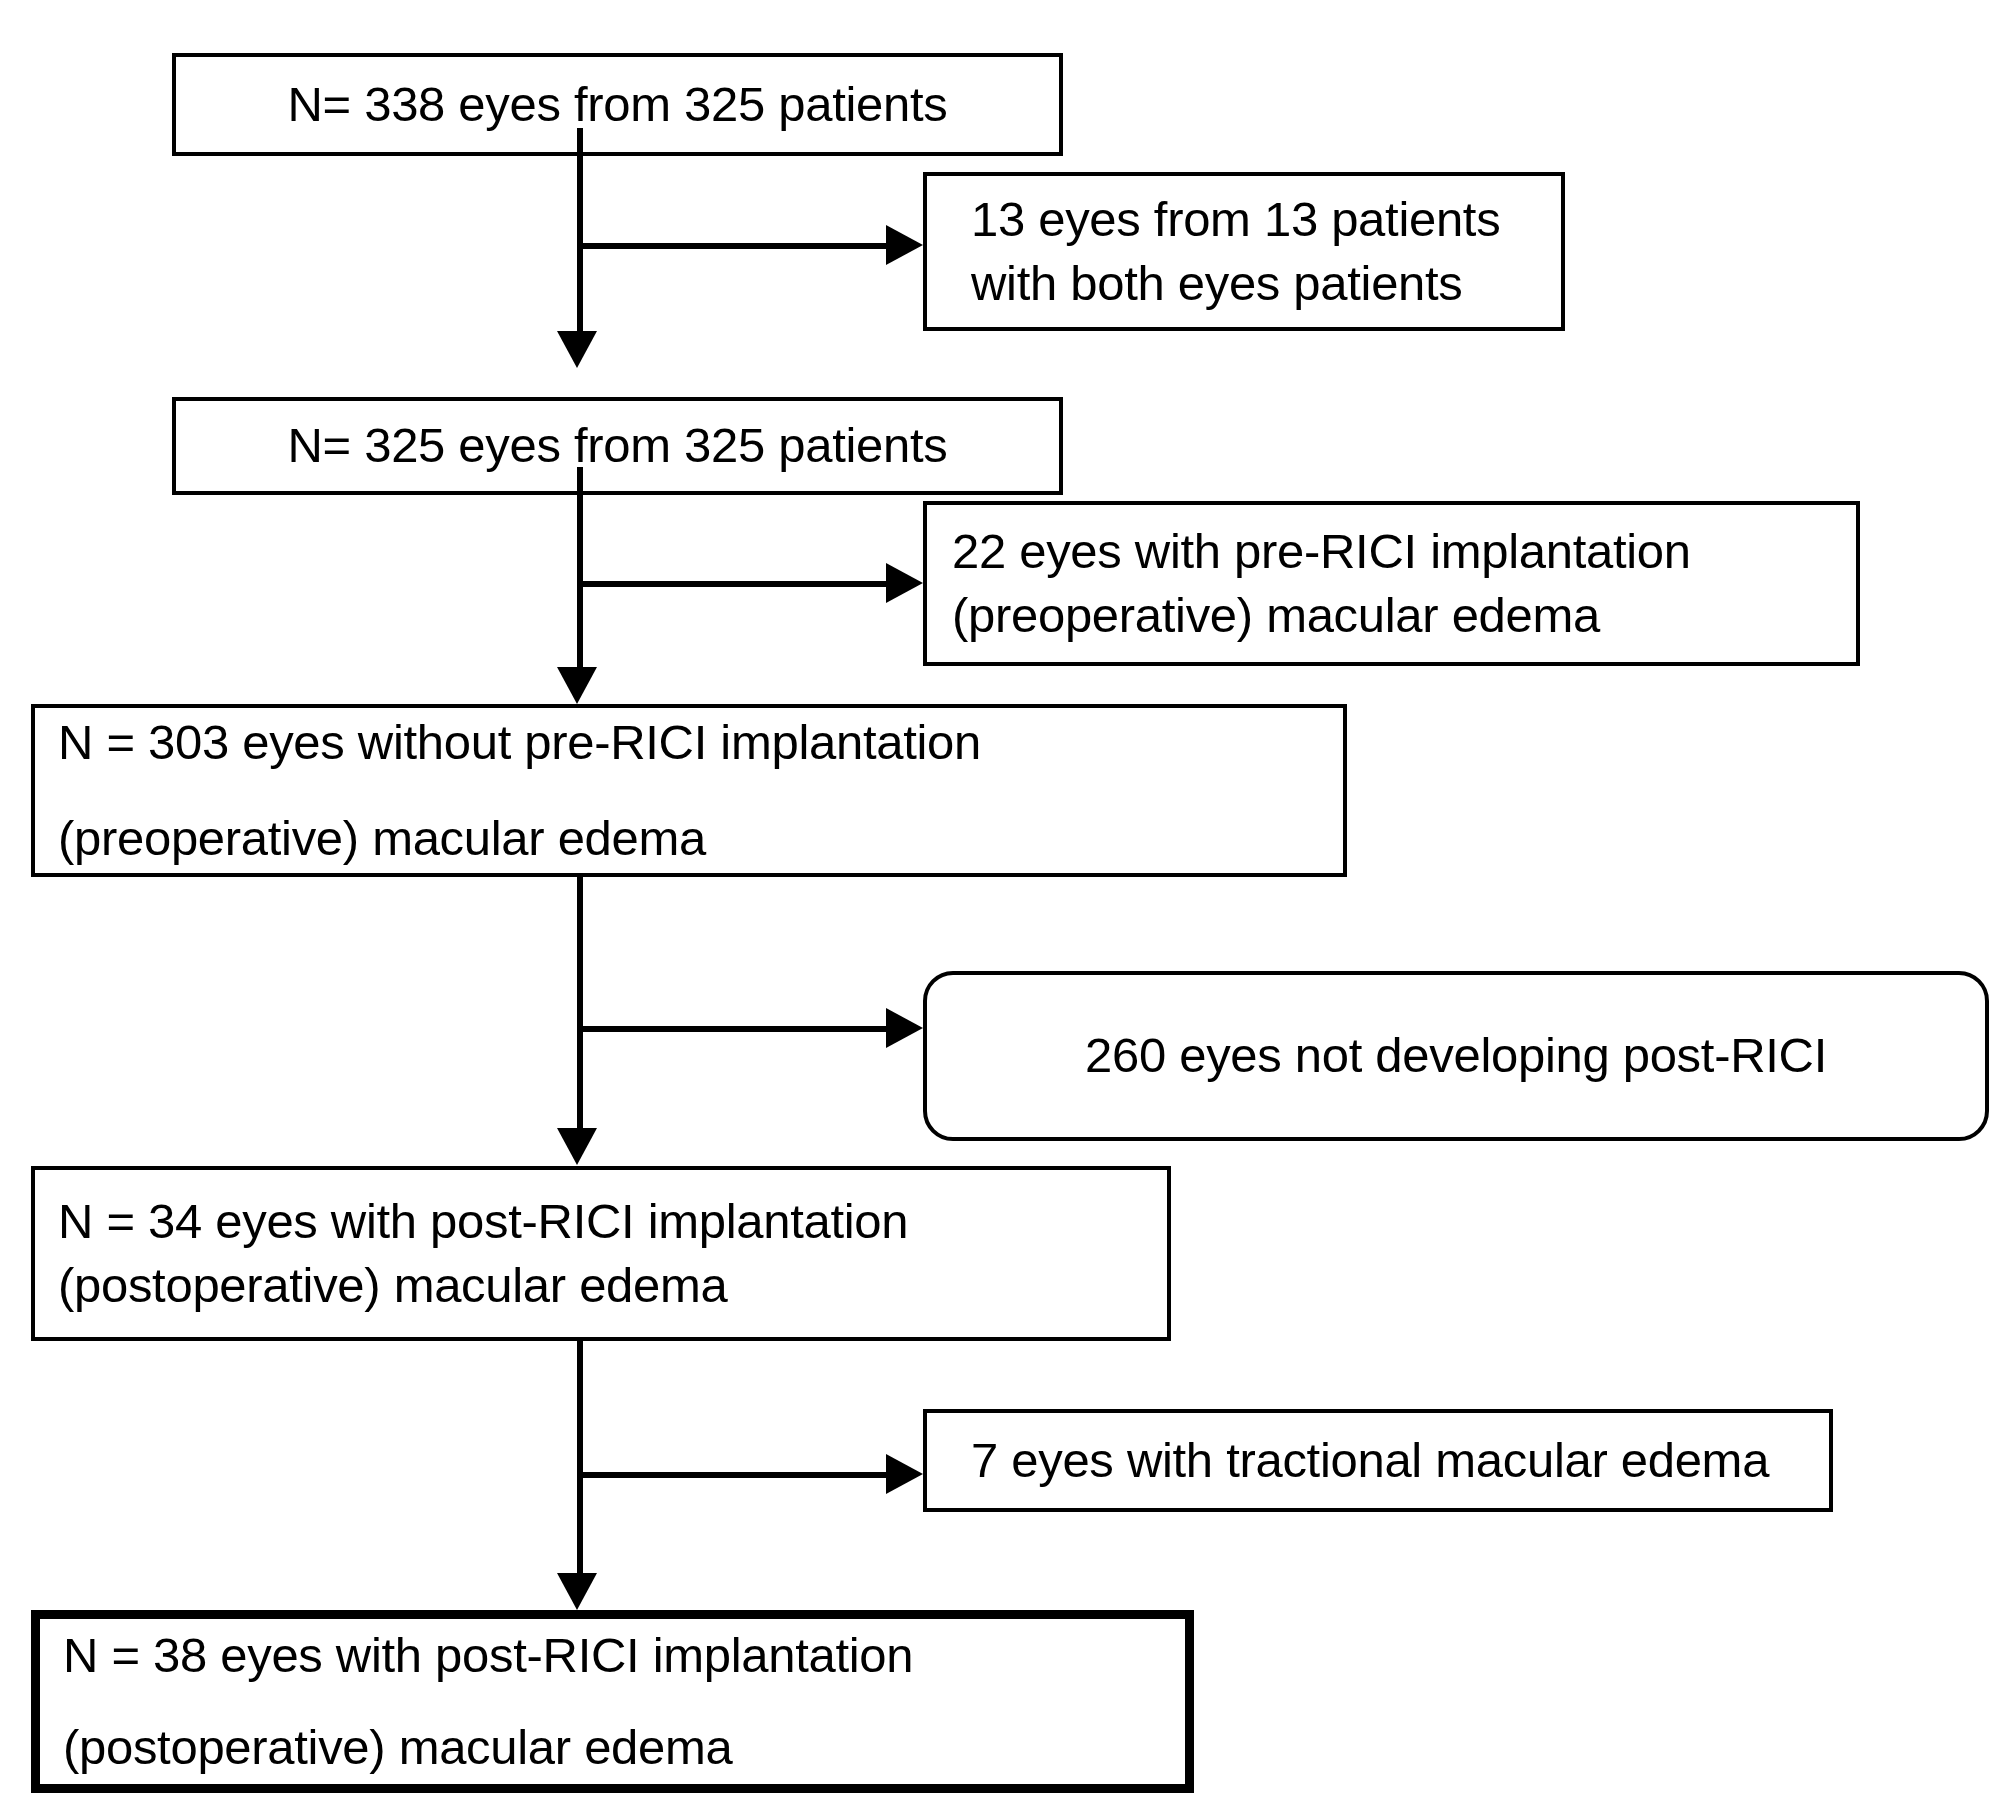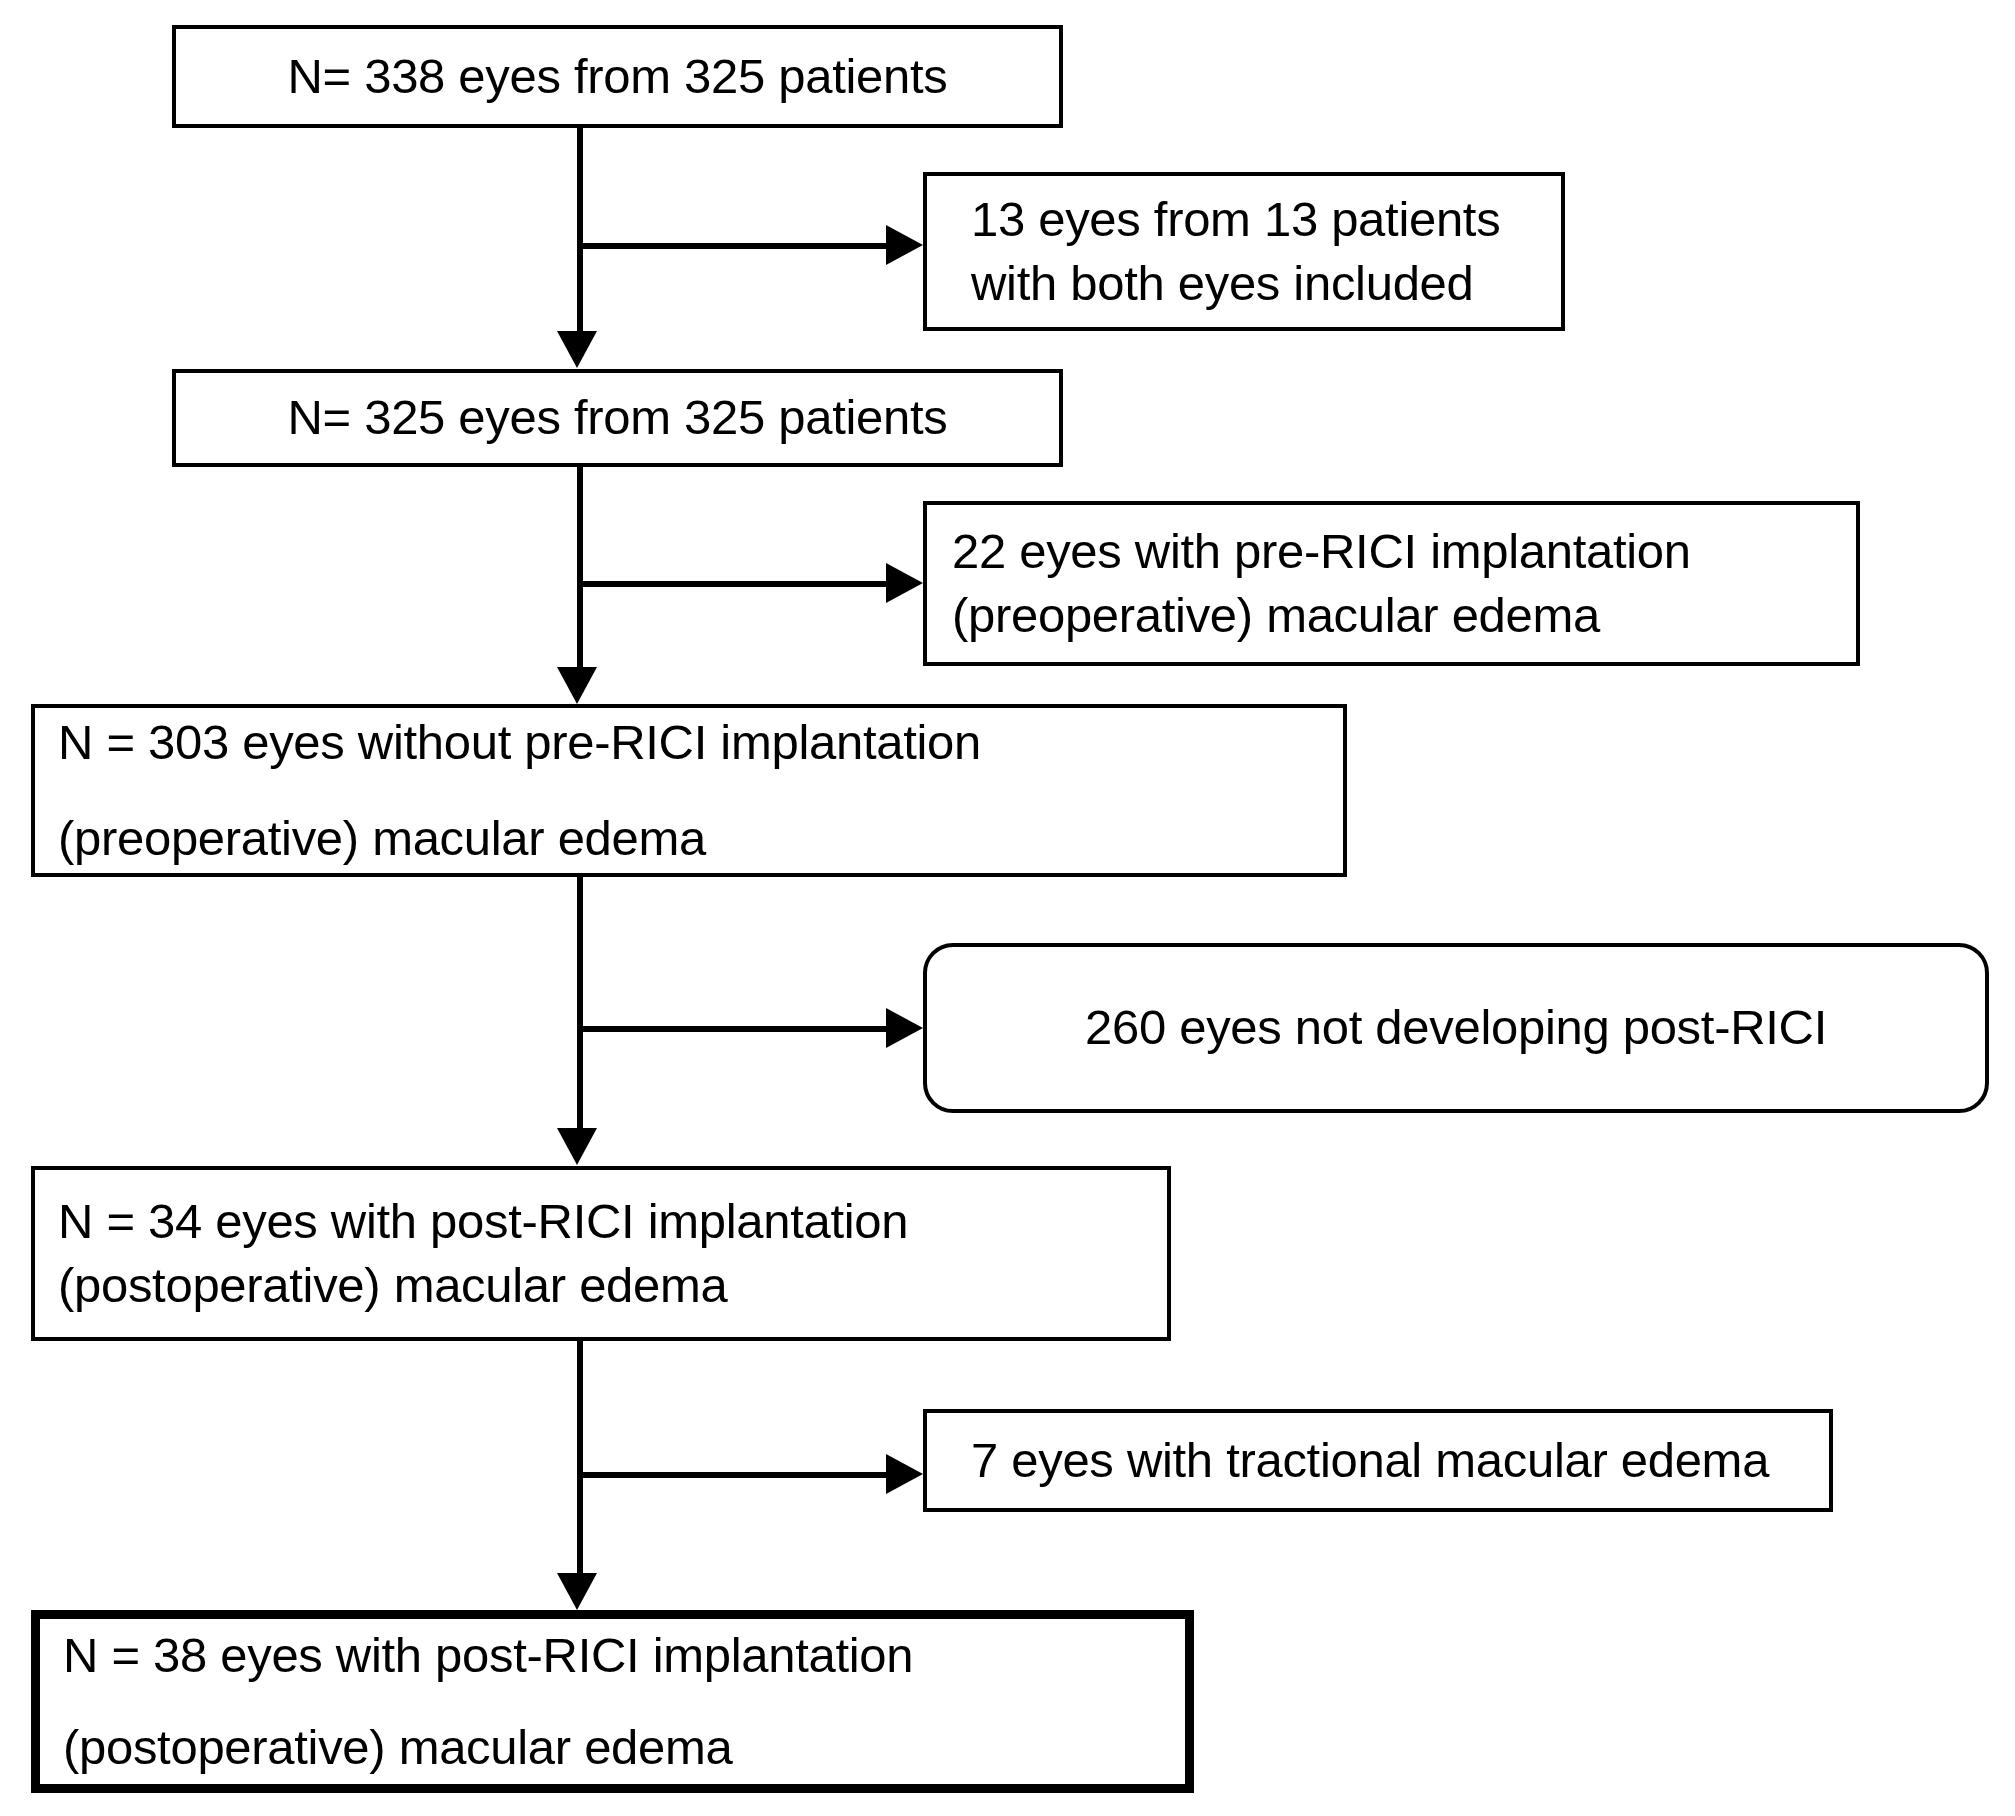--- a/index.html
+++ b/index.html
@@ -31,21 +31,21 @@
     font-size: 49px;
     letter-spacing: -0.3px;
   }
   .node.bold-outline {
     border-width: 9.3px;
   }
   .node .ln {
     display: block;
     white-space: pre;
   }
-  .node.center-text { text-align: left; align-items: center; }
+  .node.center-text { text-align: left; align-items: center; margin-top: 28px; }
   .node.left-text   { text-align: left;   align-items: flex-start; padding-left: 23px; }
   .node.pad-l-45 { padding-left: 44px; }
   .node.pad-l-62 { padding-left: 25px; }
 
   
   .vline {
     position: absolute;
     width: 6px;
     background: #000000;
   }
@@ -81,21 +81,21 @@
   </div>
 
   <div class="vline" style="left:577px; top:128px; height:203px;"></div>
   <div class="arrow-down" style="left:557px; top:331px;"></div>
 
   <div class="hline" style="left:577px; top:243px; width:310px;"></div>
   <div class="arrow-right" style="left:886px; top:225px;"></div>
 
   <div class="node left-text pad-l-45" style="left:923px; top:172px; width:642px; height:159px;">
     <span class="ln">13 eyes from 13 patients</span>
-    <span class="ln">with both eyes included</span>
+    <span class="ln">with both eyes patients</span>
   </div>
 
   <div class="node center-text" style="left:172px; top:369px; width:891px; height:98px;">
     <span class="ln">N= 325 eyes from 325 patients</span>
   </div>
 
   <div class="vline" style="left:577px; top:467px; height:200px;"></div>
   <div class="arrow-down" style="left:557px; top:667px;"></div>
 
   <div class="hline" style="left:577px; top:581px; width:310px;"></div>

